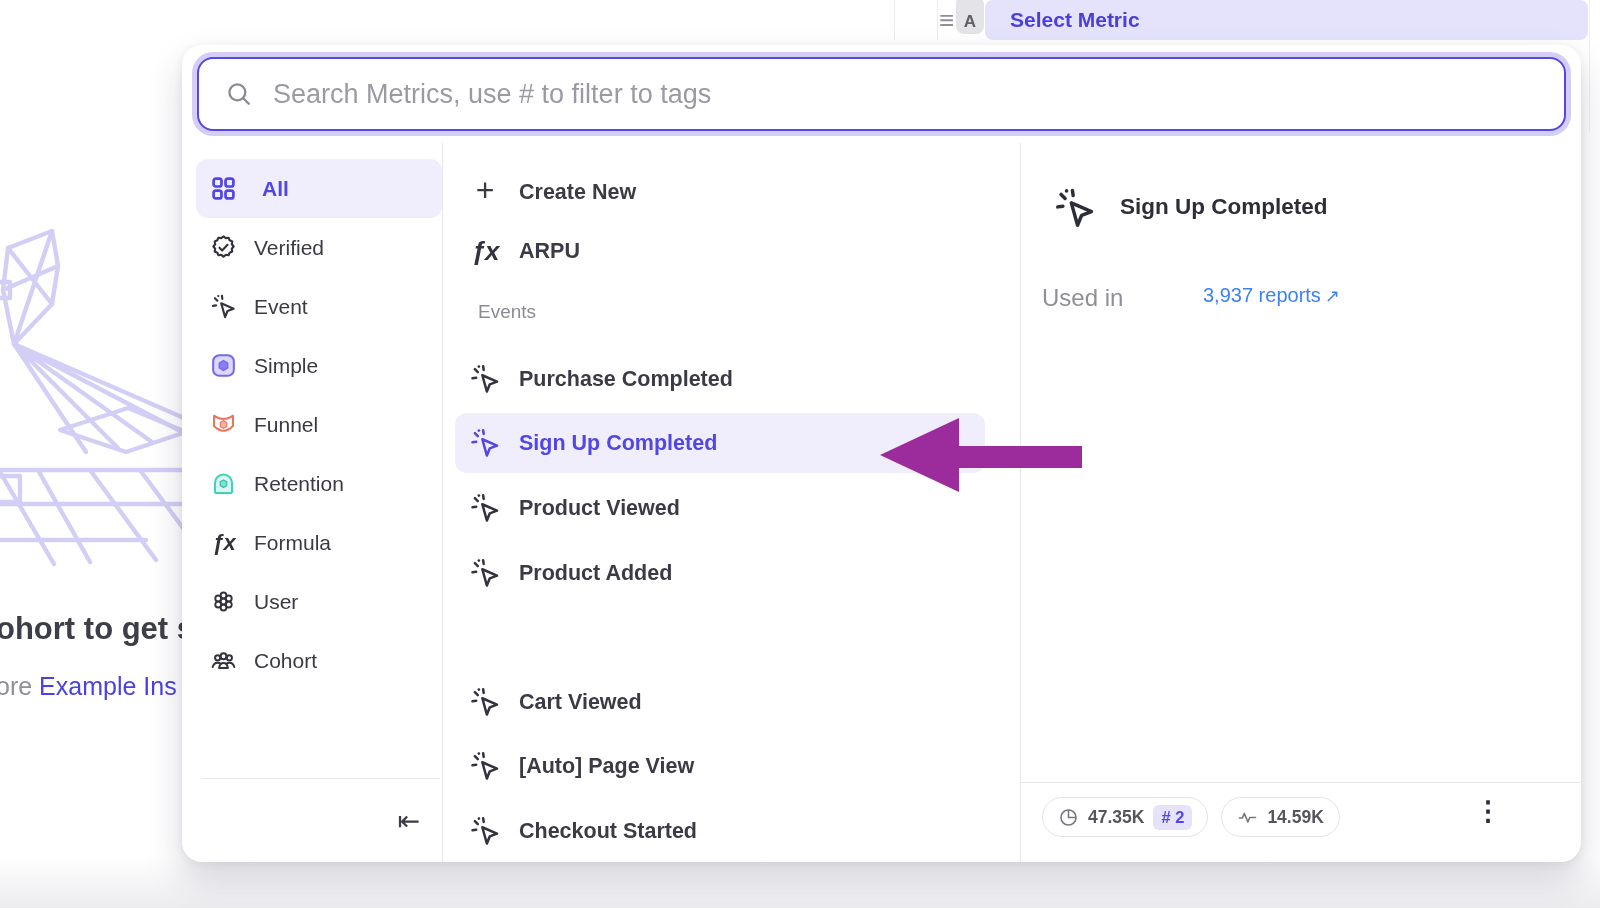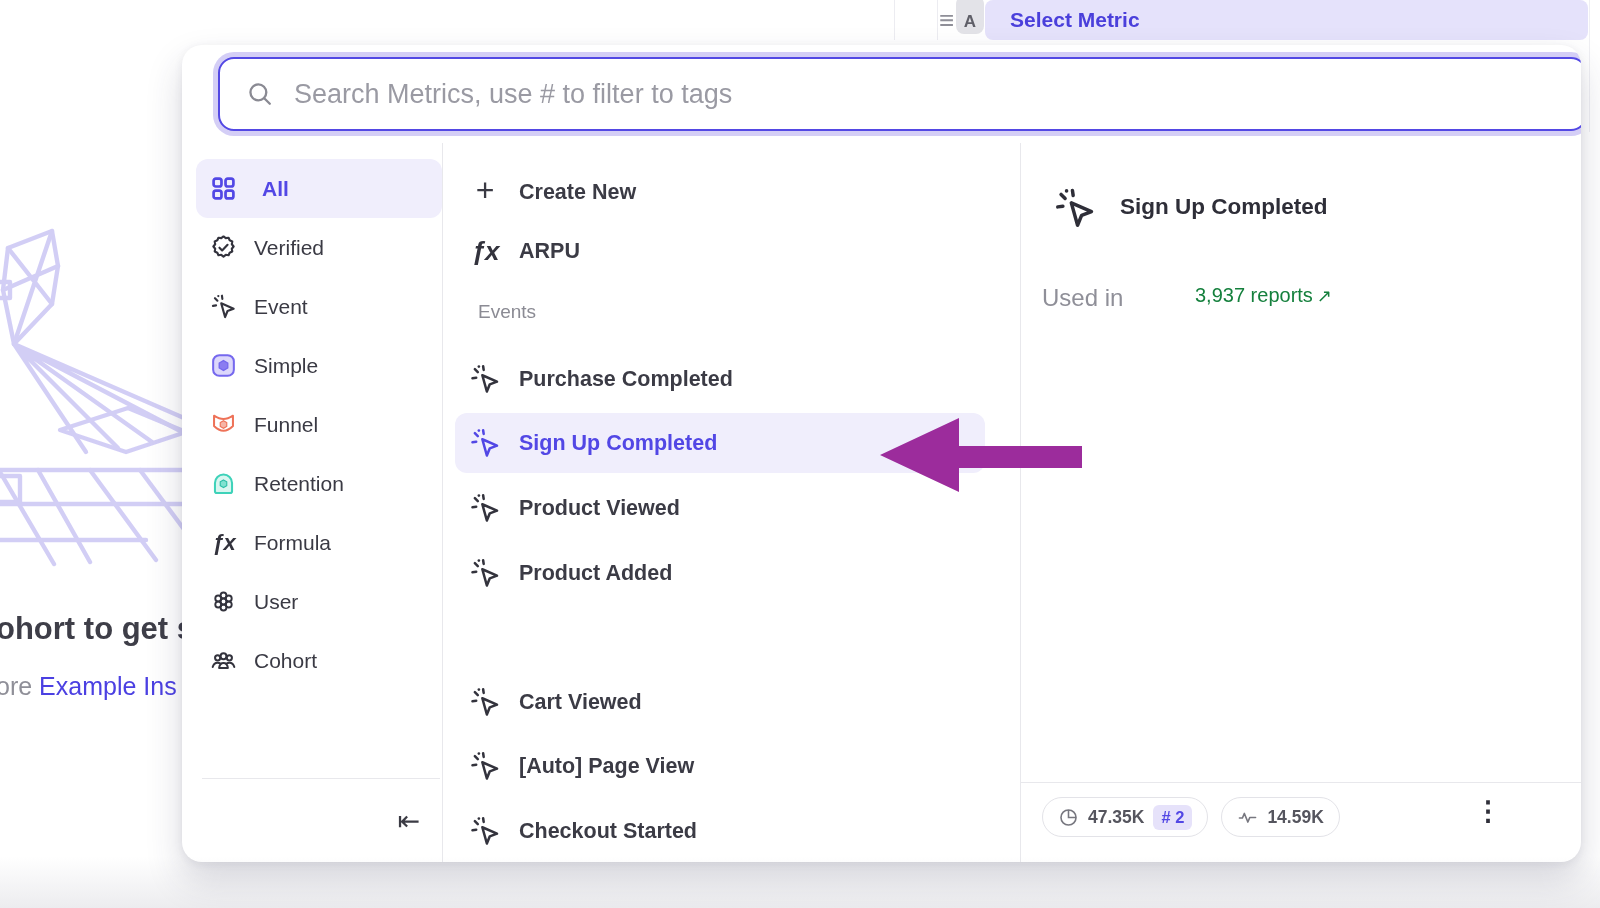--- a/index.html
+++ b/index.html
@@ -29,21 +29,21 @@
   .metric-pill span { color:#4a3fdb; font-size:21px; font-weight:600; }
   .tr-edge { position:absolute; left:1589px; top:0; width:1px; height:132px; background:#efeff3; }
 
   
   .dialog { position:absolute; left:182px; top:45px; width:1399px; height:817px; z-index:3;
             background:#fff; border-radius:20px; overflow:hidden;
             box-shadow:0 18px 36px rgba(45,45,75,.18), 0 2px 8px rgba(45,45,75,.08); }
   .search-wrap { position:absolute; left:15px; top:12px; width:1369px; height:74px;
                  background:#fff; border:2px solid #5348e4; border-radius:16px;
                  box-shadow:0 0 0 5px #d4cef6; display:flex; align-items:center;
-                 gap:20px; padding:0 26px;margin-left:21px; }
+                 gap:20px; padding:0 26px; }
   .search-wrap svg { flex:0 0 auto; color:#8a8a93; }
   .search-wrap input { flex:1; border:none; outline:none; font-size:27px; color:#3c3c46;
                        font-family:"Liberation Sans", sans-serif; background:transparent; }
   .search-wrap input::placeholder { color:#9a9aa3; }
   .vdiv { position:absolute; top:98px; bottom:0; width:1px; background:#e8e8ec; }
 
   
   .sidebar { position:absolute; left:14px; top:114px; width:246px; }
   .s-item { display:flex; align-items:center; height:59px; padding-left:14px; gap:17px;
             border-radius:12px; cursor:pointer; }
@@ -70,21 +70,21 @@
   .m-row.sel-row .m-lbl { color:#5247e5; }
   .plus-ic { font-size:32px; font-weight:400; color:#3a3a44; line-height:1; margin-top:-4px; }
   .sect-hdr { position:absolute; left:36px; font-size:19px; color:#8b8b94; font-weight:400; }
 
   
   .details { position:absolute; left:838px; top:0; width:561px; height:100%; }
   .d-icon { position:absolute; left:33px; top:141px; width:44px; height:44px; color:#2e2e38; }
   .d-icon svg { width:44px; height:44px; }
   .d-title { position:absolute; left:100px; top:149px; font-size:22.5px; font-weight:700; color:#2e2e38; }
   .d-used-lbl { position:absolute; left:22px; top:239px; font-size:24px; color:#8f8f98; }
-  .d-used-val { position:absolute; left:175px; top:239px; font-size:20px; color:#15803d; cursor:pointer; }
+  .d-used-val { position:absolute; left:183px; top:239px; font-size:20px; color:#3b82f6; cursor:pointer; }
   .d-used-val .ne { font-size:18px; margin-left:4px; }
   .d-div { position:absolute; left:0; top:737px; width:561px; border-top:1px solid #e8e8ec; }
   .pills { position:absolute; left:22px; top:752px; display:flex; gap:13px; }
   .stat-pill { height:40px; border:1.5px solid #e3e3e8; border-radius:20px; background:#fff;
                display:flex; align-items:center; gap:9px; padding:0 15px; }
   .stat-pill svg { width:21px; height:21px; color:#77777f; }
   .stat-val { font-size:17.5px; font-weight:600; color:#55555e; }
   .rank-chip { background:#e6e2fa; color:#5247e5; font-size:16.5px; font-weight:600;
                border-radius:6px; padding:3px 8px; }
   .kebab { position:absolute; left:448px; top:746px; width:40px; height:40px; font-size:27px;

